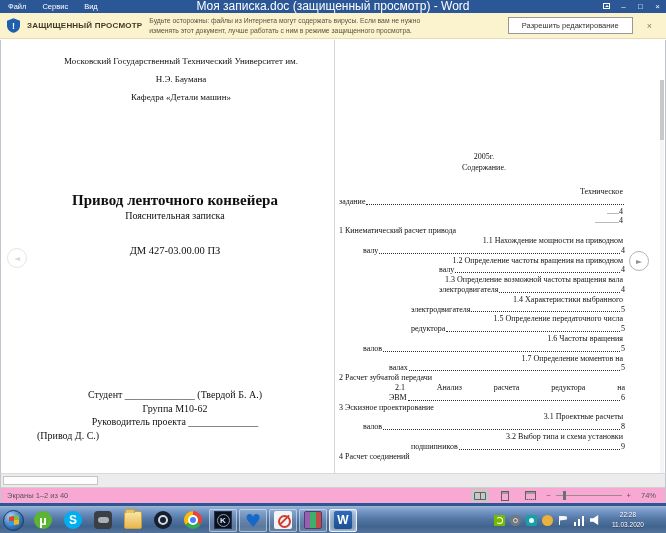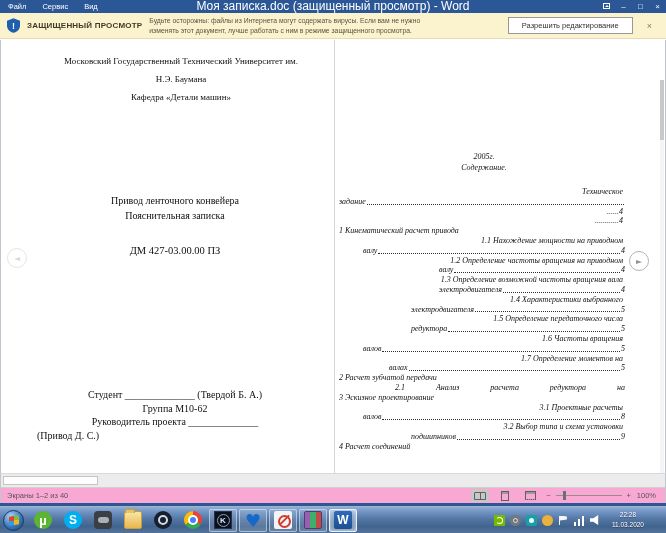--- a/index.html
+++ b/index.html
@@ -36,29 +36,29 @@
   .nav-circle { position:absolute; width:20px; height:20px; border-radius:50%;
                 display:flex; align-items:center; justify-content:center; font-size:8px; cursor:pointer;
                 font-family:"DejaVu Sans",sans-serif; }
   .nav-prev { left:6px; top:208px; border:1px solid #e5e5e5; color:#d9d9d9; }
   .nav-next { left:628px; top:211px; border:1px solid #b3b3b3; color:#8f8f8f; }
 
   
   .lp-head { position:absolute; left:30px; top:12px; width:300px; text-align:center;
              font-size:9px; line-height:18px; }
   .lp-title-block { position:absolute; left:18px; top:152px; width:312px; text-align:center; }
-  .lp-title { font-size:10px; font-weight:normal; line-height:17px; }
+  .lp-title { font-size:15px; font-weight:bold; line-height:17px; }
   .lp-subtitle { font-size:10px; line-height:14px; }
   .lp-code { font-size:10.5px; margin-top:22px; }
   .lp-student { position:absolute; left:18px; top:348px; width:312px; text-align:center;
                 font-size:10px; line-height:13.5px; }
   .lp-student .last { text-align:left; padding-left:18px; }
 
   
-  .rp { position:absolute; left:338px; top:111px; width:290px; font-size:8px;font-style:italic; }
+  .rp { position:absolute; left:338px; top:111px; width:290px; font-size:8px; }
   .rp-year { text-align:center; line-height:11px; }
   .rp-heading { text-align:center; line-height:11px; }
   .toc { margin-top:14px; }
   .toc .line { height:9.8px; line-height:9.8px; display:flex; align-items:flex-end;
                white-space:nowrap; overflow:hidden; padding-right:4px; }
   .toc .line .lead { flex:1 1 auto; border-bottom:1px dotted #2c2c2c; margin:0 1px 2px; min-width:4px; }
   .toc .line.right   { display:block; text-align:right; padding-right:6px; }
   .toc .line.justify { display:block; text-align:justify; text-align-last:justify; padding-left:56px; }
   .toc .line.i1 { padding-left:24px; }
   .toc .line.i2 { padding-left:50px; }
@@ -337,20 +337,25 @@
 
           <span class="pnum"></span>
         </div>
 
         <div class="line justify">
           <span>2.1 Анализ расчета редуктора на</span>
           
           <span class="pnum"></span>
         </div>
 
+        <div class="line i2">
+          <span>ЭВМ</span>
+          <span class="lead"></span>
+          <span class="pnum">6</span>
+        </div>
 
         <div class="line left">
           <span>3 Эскизное проектирование</span>
 
           <span class="pnum"></span>
         </div>
 
         <div class="line right">
           <span>3.1 Проектные расчеты</span>
           
@@ -403,21 +408,21 @@
       </div>
     <div class="vb">
         <span class="g-web"></span>
       </div>
     <div class="zoomer">
       <span>−</span>
       <span class="ztrack">
           <span class="zthumb"></span>
         </span>
       <span>+</span>
-      <span class="zpct">100%</span>
+      <span class="zpct">74%</span>
     </div>
   </div>
 </div>
 
 <div class="winedge"></div>
 
 <div class="taskbar">
   <div class="start-orb">
     <span class="start-flag"></span>
   </div>

